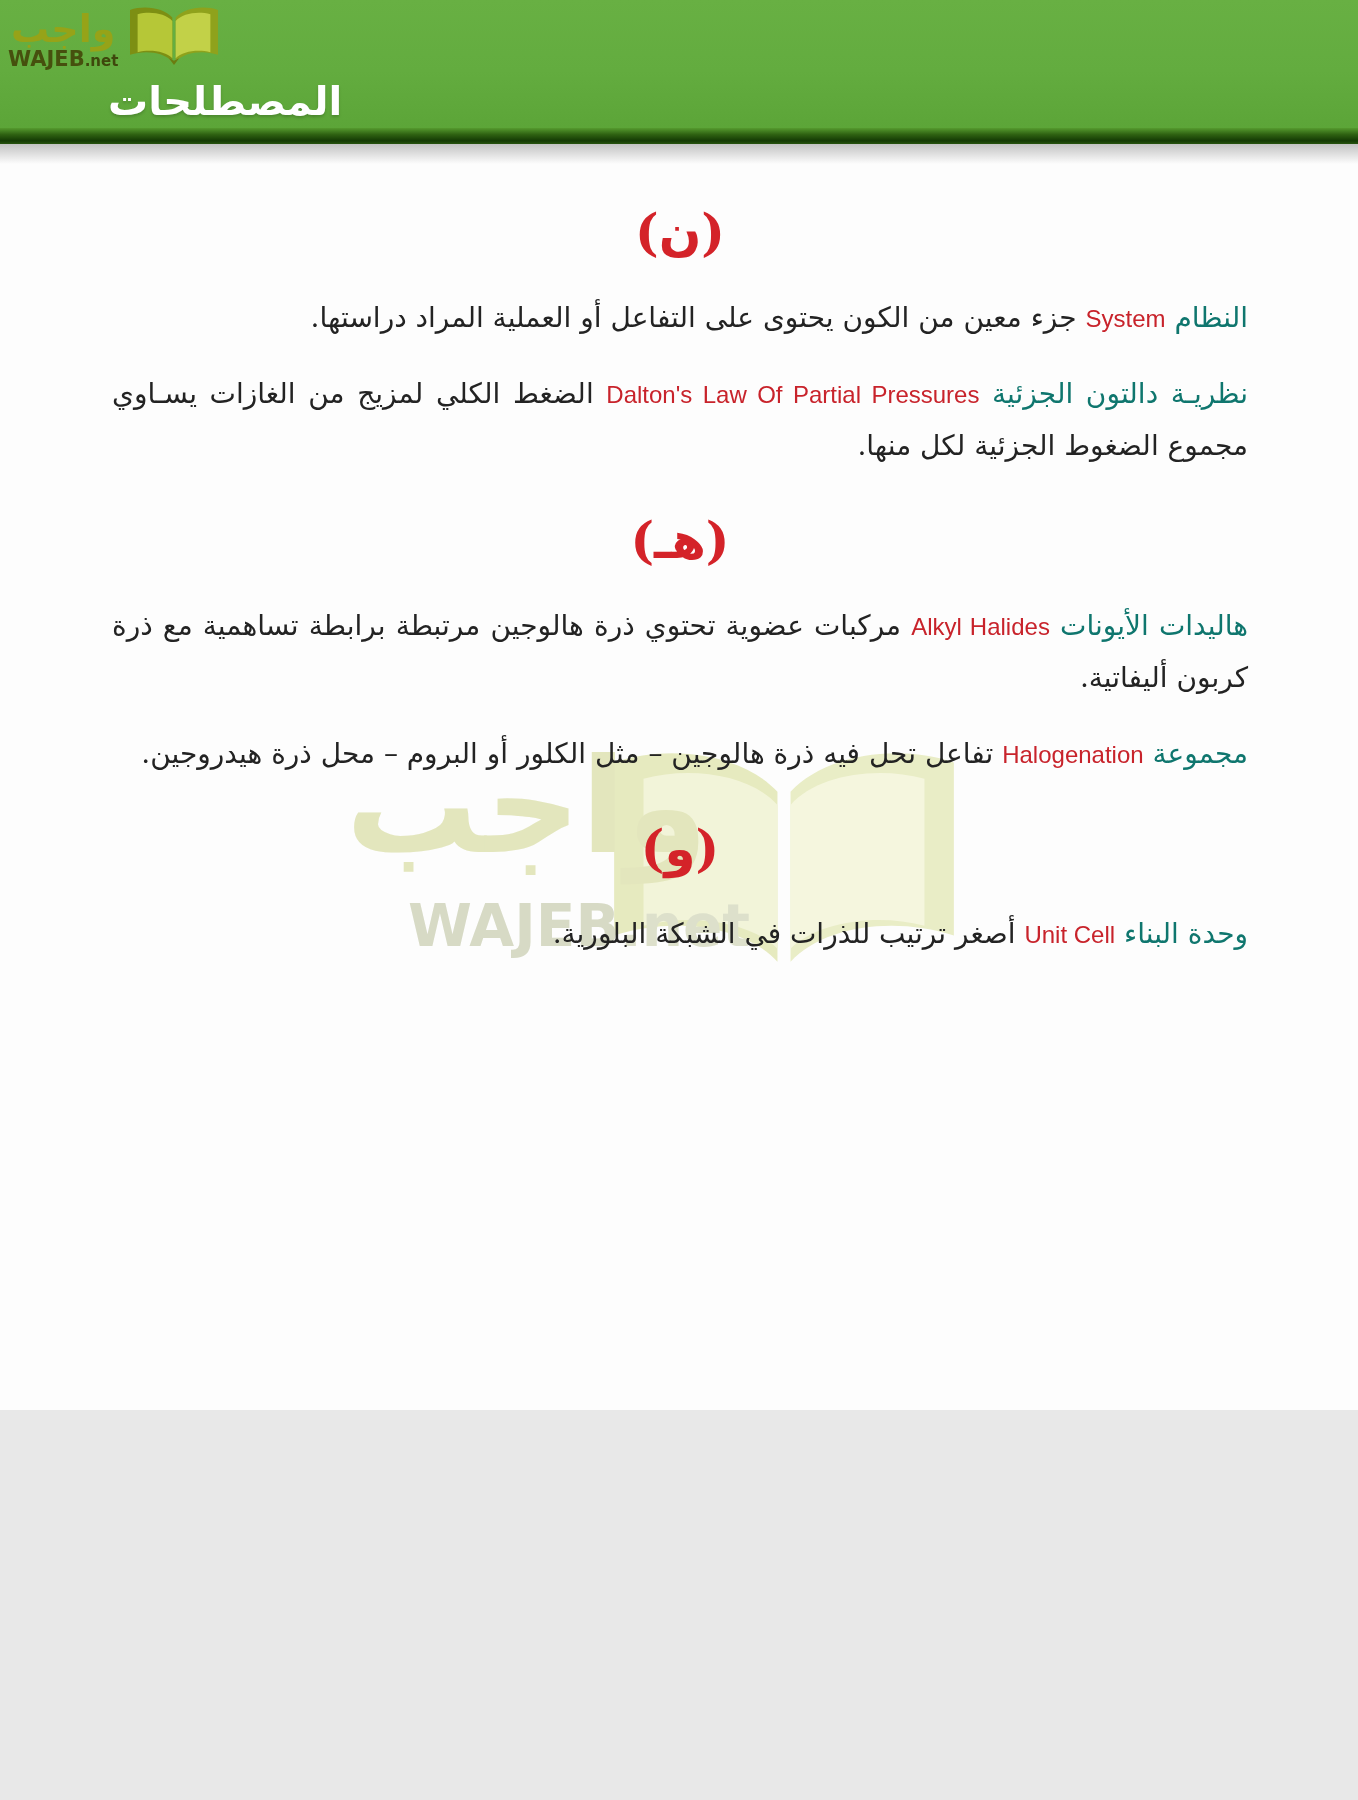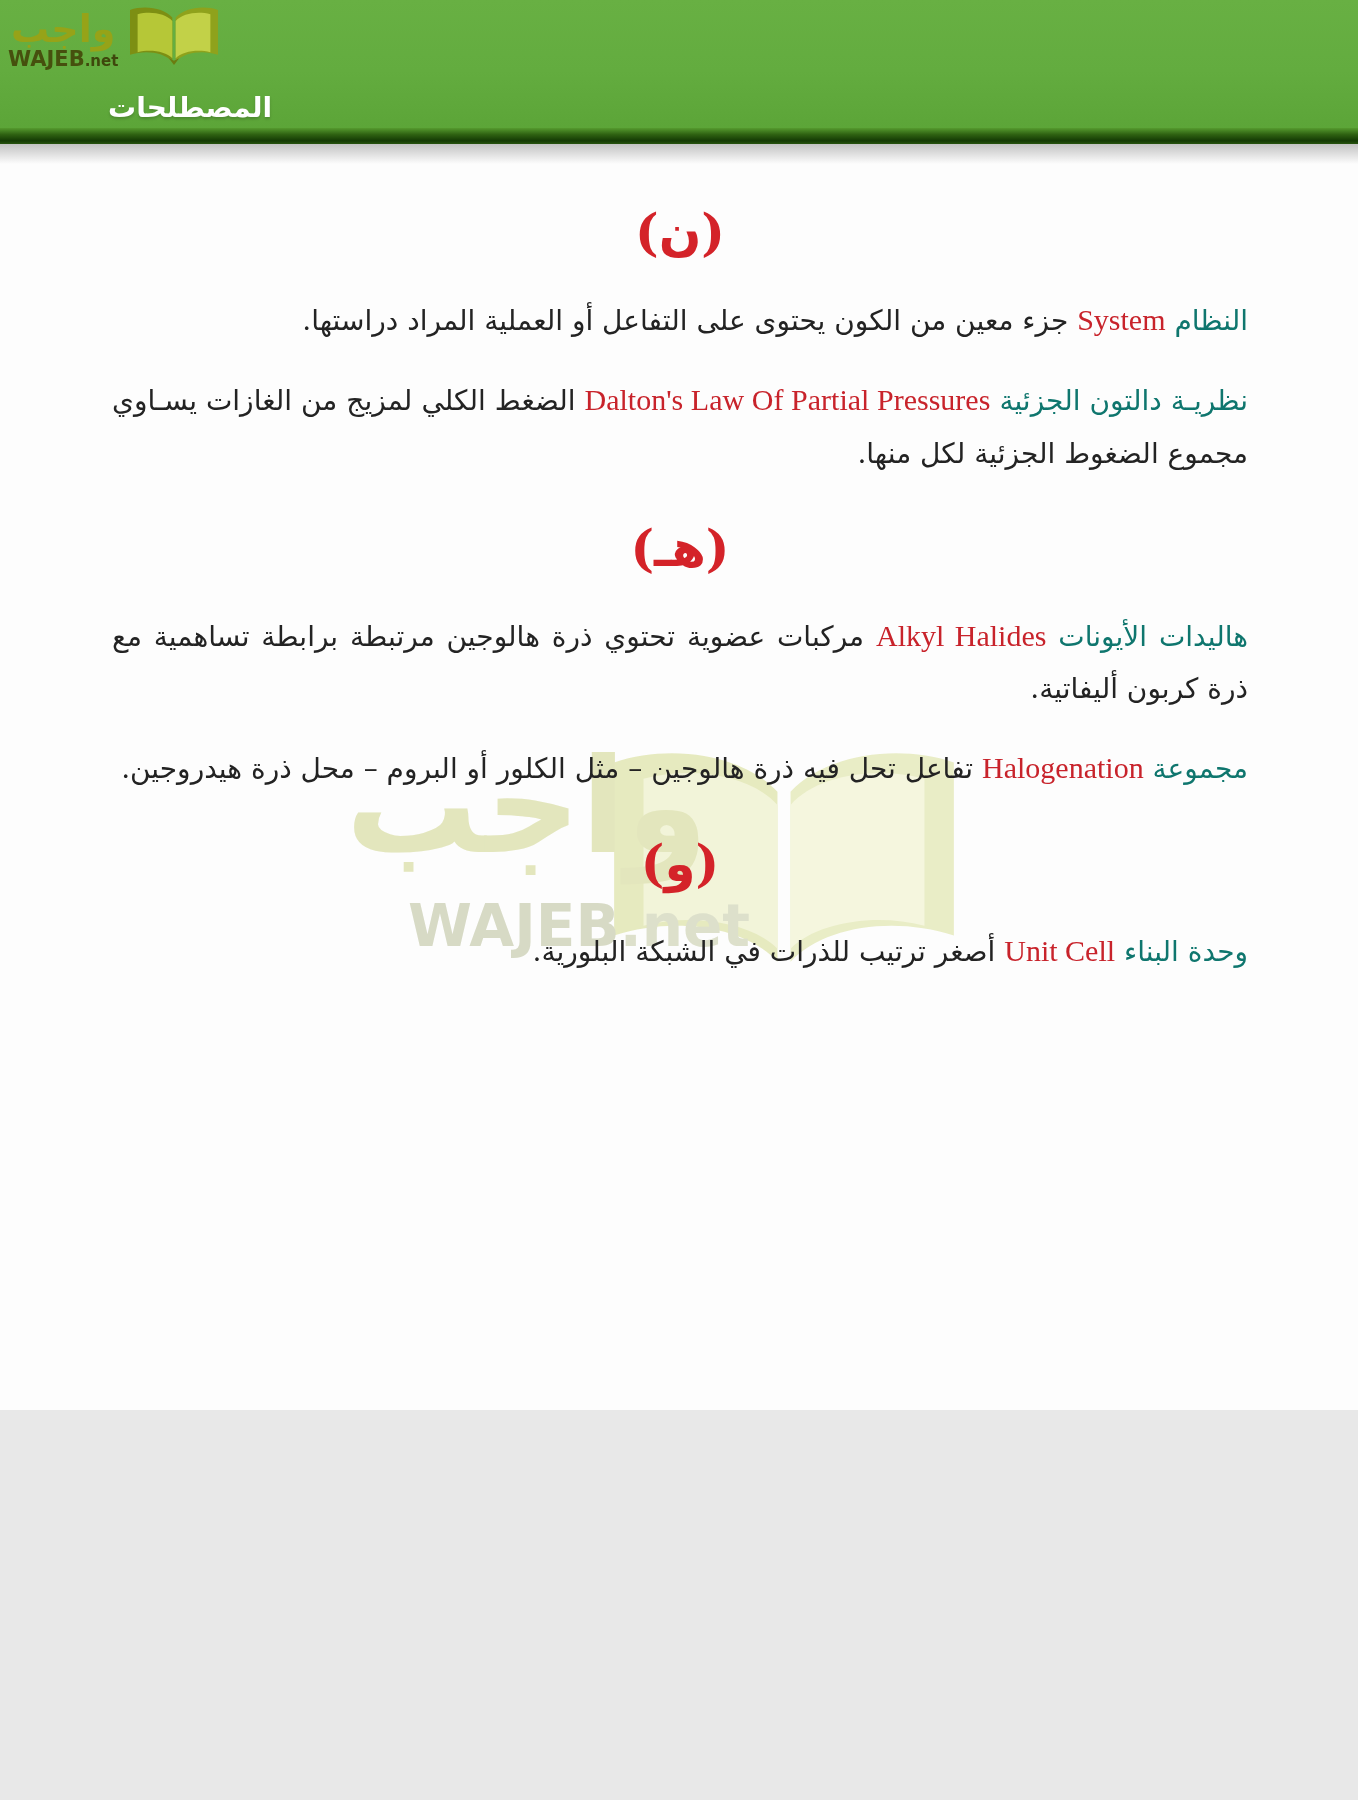--- a/index.html
+++ b/index.html
@@ -17,21 +17,21 @@
     position:absolute;top:128px;left:0;right:0;height:16px;
     background:linear-gradient(to bottom,#559a2e 0%,#2f6212 40%,#143a04 80%,#27540e 100%);
   }
   .header-shadow{
     position:absolute;top:144px;left:0;right:0;height:20px;
     background:linear-gradient(to bottom,rgba(70,70,70,.32),rgba(255,255,255,0));
   }
   .header-title{
     position:absolute;left:108px;bottom:4px;margin:0;
     font-family:"DejaVu Sans","Liberation Sans",sans-serif;
-    font-size:28px;font-weight:800;color:#ffffff;direction:rtl;
+    font-size:40px;font-weight:800;color:#ffffff;direction:rtl;
     text-shadow:0 2px 3px rgba(0,0,0,.18);letter-spacing:1px;
   }
   .logo{position:absolute;top:4px;left:8px;display:flex;align-items:flex-start;}
   .logo-text{display:flex;flex-direction:column;align-items:center;margin-top:6px;}
   .logo-ar{
     font-family:"DejaVu Sans",sans-serif;font-size:38px;line-height:38px;
     font-weight:800;color:#96a318;direction:rtl;
   }
   .logo-en{font-family:"DejaVu Sans",sans-serif;font-weight:800;color:#46500e;font-size:21px;line-height:22px;}
   .logo-en .tld{font-size:15px;color:#3e470c;}
@@ -56,21 +56,21 @@
     direction:rtl;text-align:center;color:#d42329;
     font-size:50px;font-weight:bold;line-height:1.4;
     margin:34px 0 24px;
   }
   .section-letter.first{margin-top:36px;}
   .entry{
     direction:rtl;text-align:justify;color:#232323;
     font-size:28px;line-height:1.86;margin:0 0 24px;
   }
   .term-ar{color:#0f766e;font-weight:normal;}
-  .term-en{color:#c8232b;font-family:Liberation Serif, serif;font-size:30px;}
+  .term-en{color:#c8232b;font-family:Liberation Sans, sans-serif;font-size:24px;}
   
   .page-badge{
     position:absolute;left:117px;top:1663px;width:57px;height:57px;z-index:1;
     border-radius:11px;
     background:linear-gradient(135deg,#b3232a 0%,#a01d22 45%,#86161a 100%);
     box-shadow:inset 2px 2px 3px rgba(255,255,255,.35),
                inset -3px -3px 5px rgba(60,0,0,.45),
                3px 4px 5px rgba(0,0,0,.35);
     display:flex;align-items:center;justify-content:flex-end;
   }

